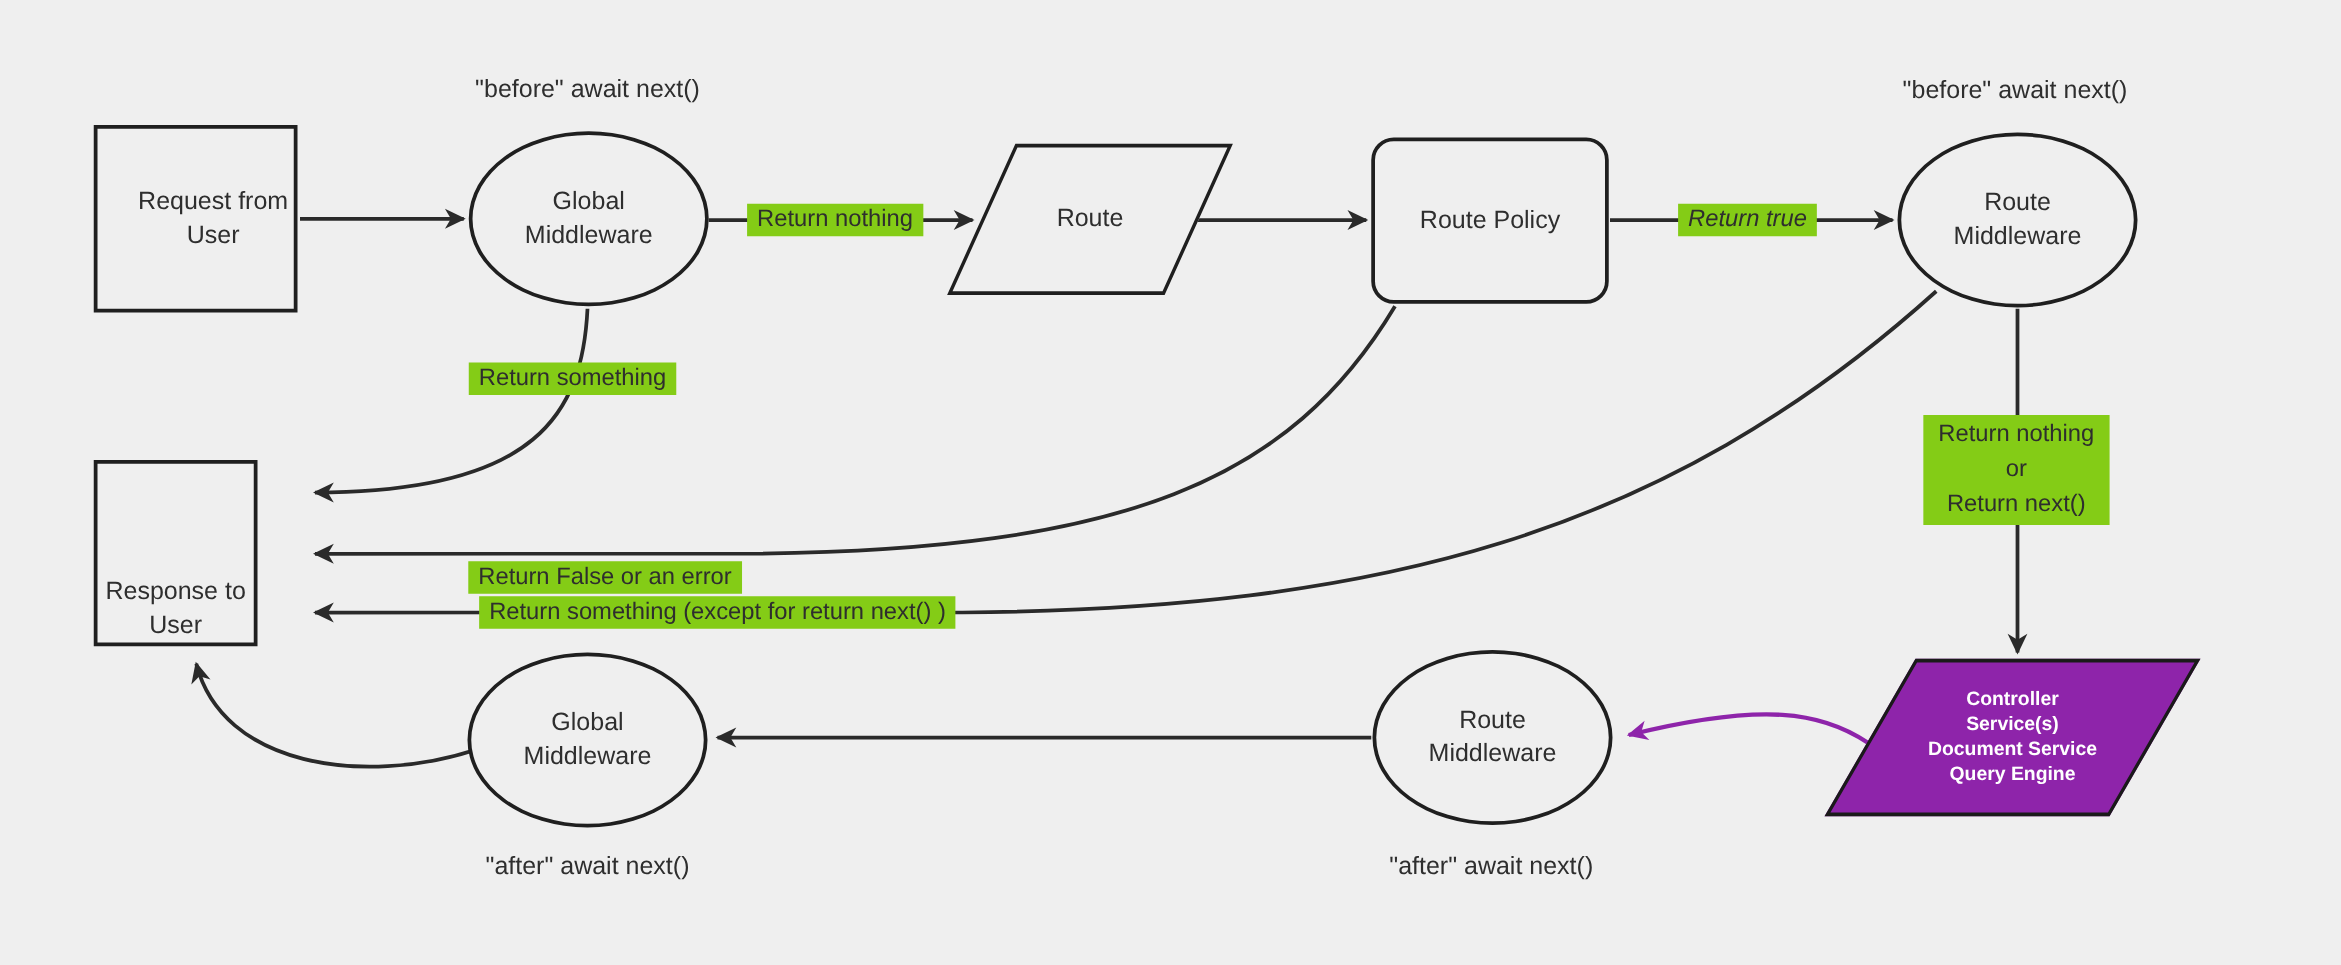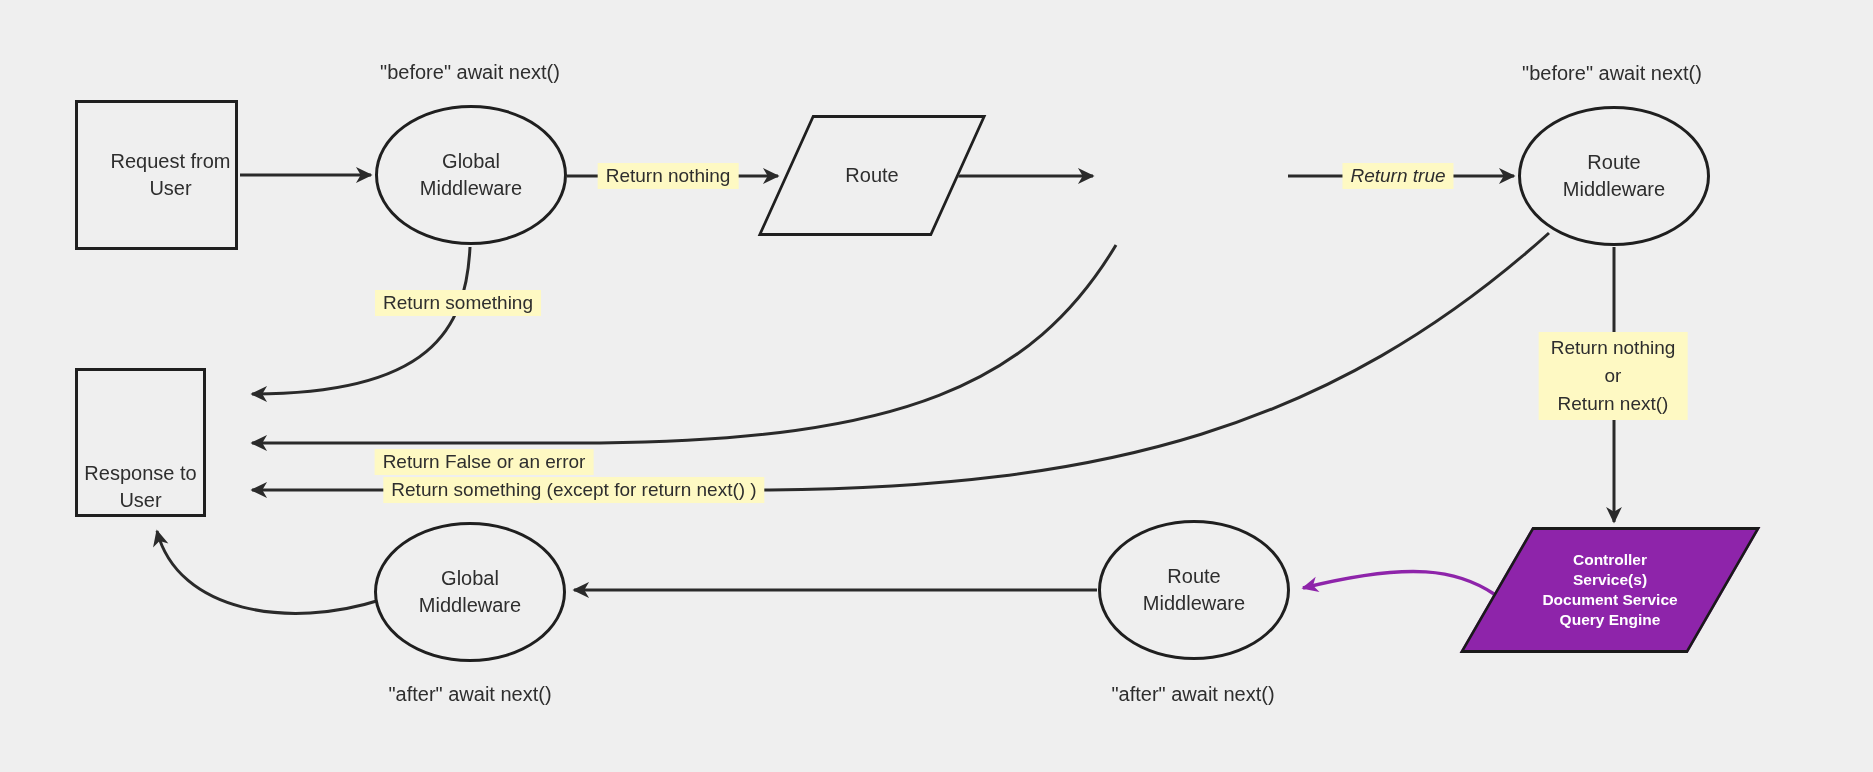--- a/index.html
+++ b/index.html
@@ -27,21 +27,21 @@
   .unskew30 { transform:skewX(30deg); }
   .controller-node { border:3px solid #1a1a1a; }
   .controller-node .para-inner { color:#ffffff; font-weight:bold; font-size:15.5px; line-height:20px; }
   .annotation {
     position:absolute; transform:translate(-50%,-50%); z-index:2;
     font-size:20px; white-space:nowrap; text-align:center;
   }
   .elabel {
     position:absolute; transform:translate(-50%,-50%); z-index:2;
     font-size:19px; white-space:nowrap; text-align:center;
-    background:#fef9c3; padding:2px 8px;
+    background:#84cc16; padding:2px 8px;
   }
   .elabel .line { display:block; line-height:28px; padding:0 4px; }
 </style>
 </head>
 <body>
 
 <div class="stage">
 
   <svg class="edges" width="1873" height="772" viewBox="0 0 1873 772">
     <defs>
@@ -76,20 +76,23 @@
     <span class="line">Global</span>
     <span class="line">Middleware</span>
   </div>
 
   <div class="node para skew24" style="left:785px; top:115px; width:174px; height:121px;">
     <div class="para-inner unskew24">
       <span class="line">Route</span>
     </div>
   </div>
 
+  <div class="node rounded" style="left:1097px; top:110px; width:190px; height:133px;">
+    <span class="line">Route Policy</span>
+  </div>
 
   <div class="node ellipse" style="left:1518px; top:106px; width:192px; height:140px;">
     <span class="line">Route</span>
     <span class="line">Middleware</span>
   </div>
 
   <div class="node" style="left:75px; top:368px; width:131px; height:149px;justify-content:flex-end;">
     <span class="line">Response to</span>
     <span class="line">User</span>
   </div>

